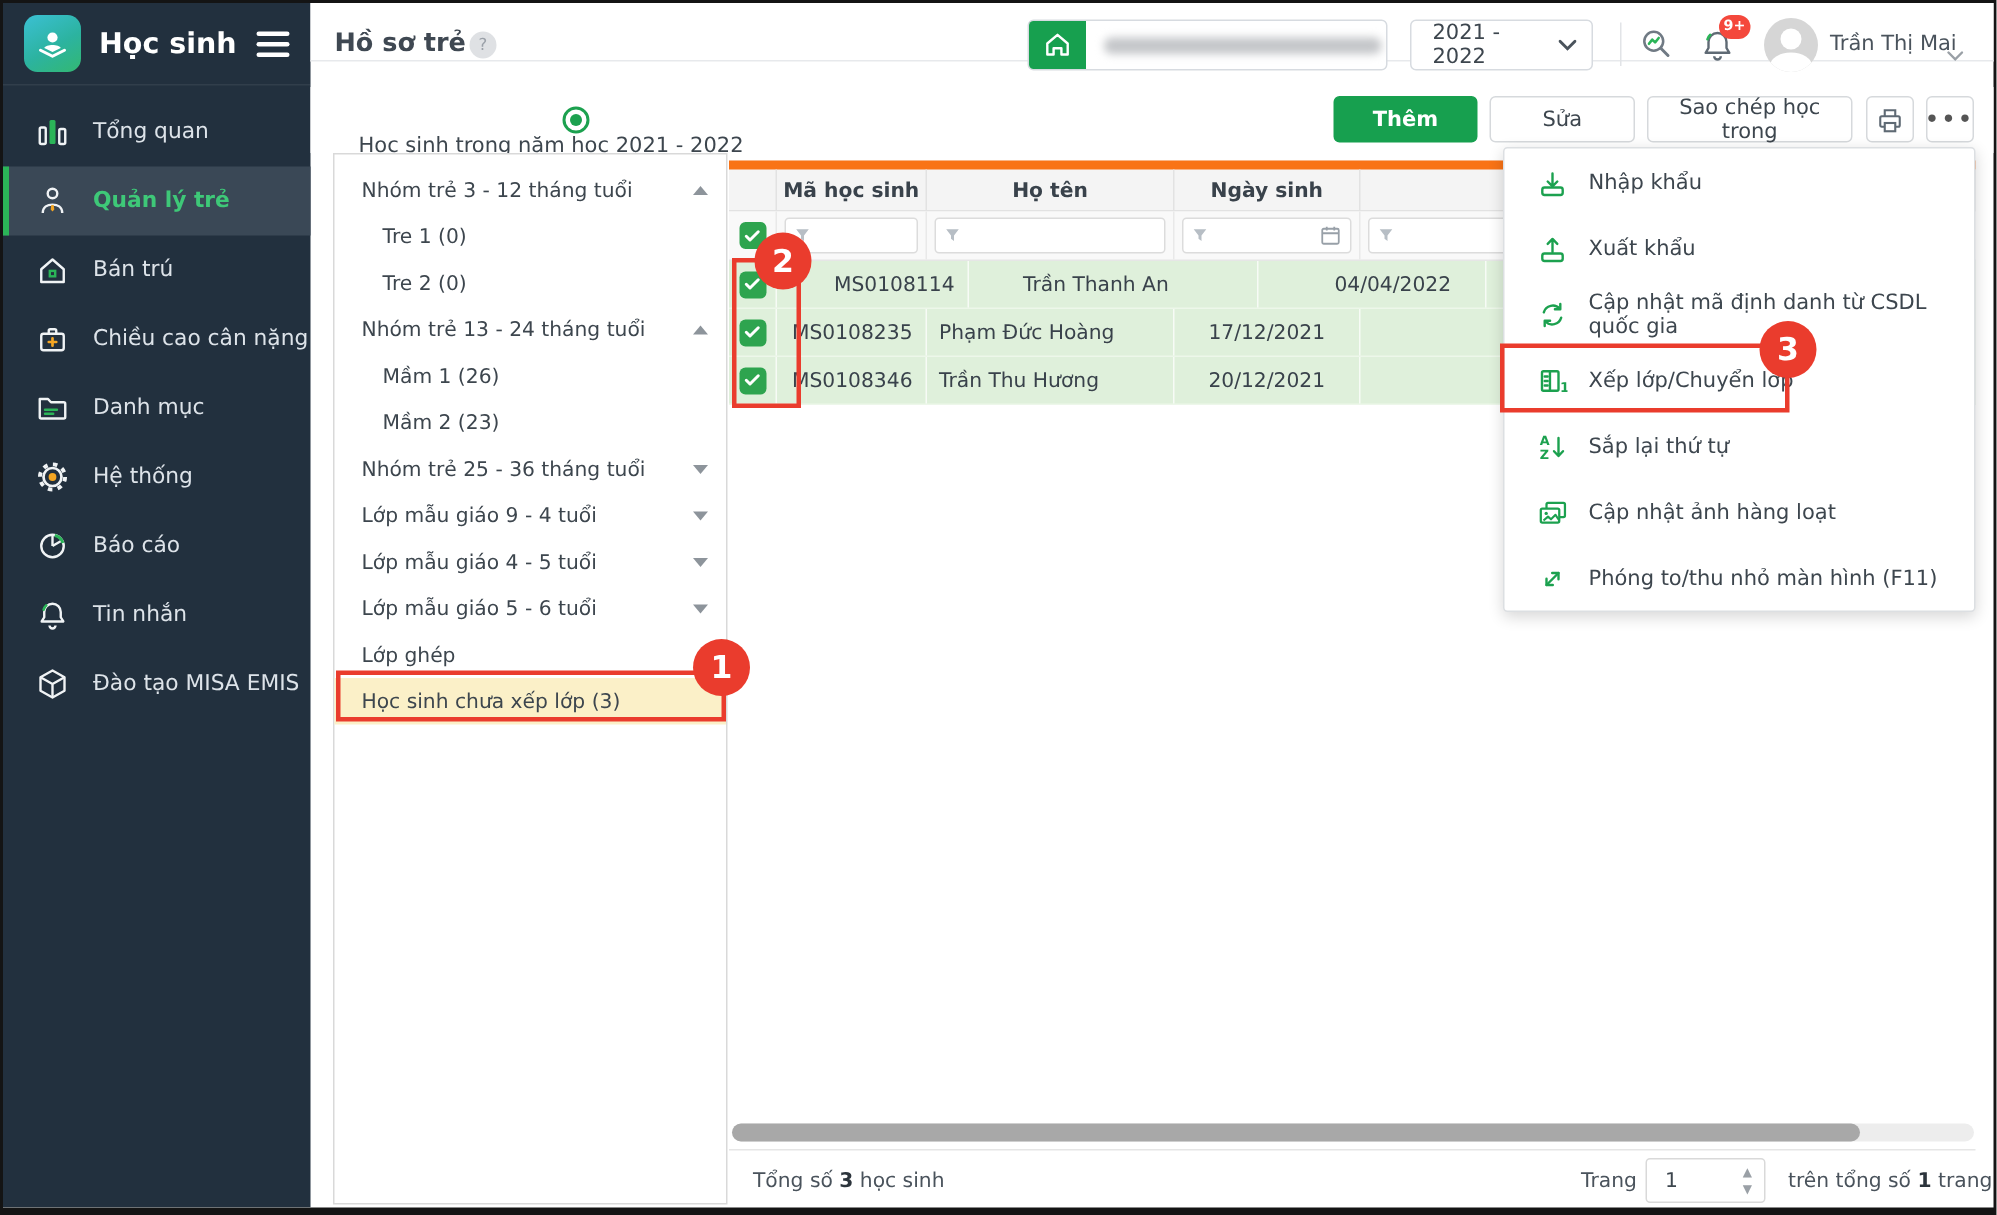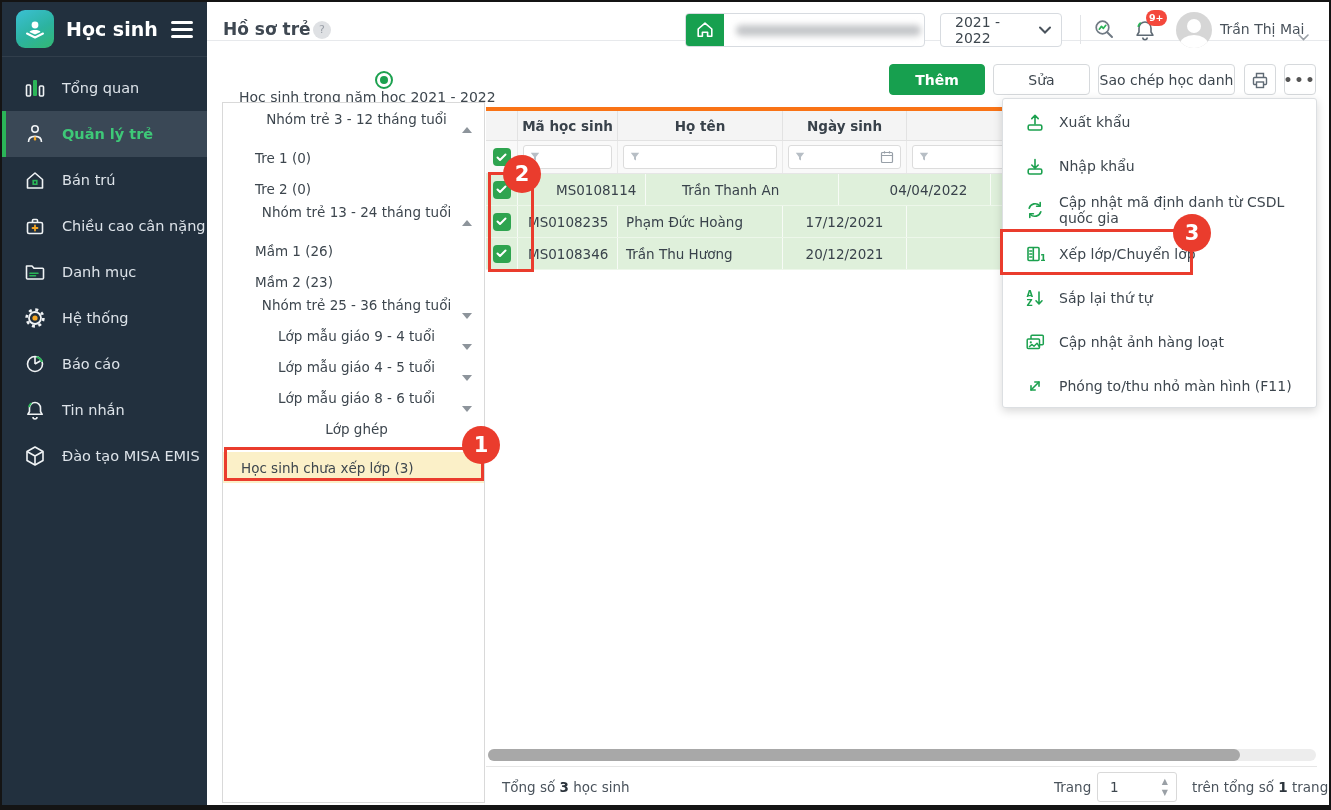--- a/index.html
+++ b/index.html
@@ -56,30 +56,30 @@
   .btn-primary { left:682px; width:96px; background:#17a04f; color:#fff; font-weight:bold; border:1px solid #17a04f;text-align:right; }
   .btn-plain { background:#fff; border:1px solid #d6d9dc; color:#3d464e; }
   .btn-edit { left:786px; width:97px; }
   .btn-copy { left:891px; width:137px; }
   .btn-print { left:1037px; width:32px; }
   .btn-more { left:1077px; width:32px; letter-spacing:2px; font-weight:bold; color:#555; }
 
   
   .tree { position:absolute; left:220px; top:100px; width:263px; height:701px; border:1px solid #d9d9d9; background:#fff; padding-top:8px; }
   .tree-item { height:31px; display:flex; align-items:center; font-size:13.5px; color:#3d464e; cursor:pointer; padding-right:12px; }
-  .tree-item.group { padding-left:18px;flex-direction:column; }
+  .tree-item.group { padding-left:18px; }
   .tree-item.child { padding-left:32px; }
   .tree-item.selected { background:#fbf0c8; padding-left:18px; }
   .tree-caret { margin-left:auto; width:0; height:0; border-left:5px solid transparent; border-right:5px solid transparent; }
   .caret-up { border-bottom:6px solid #8d949b; }
   .caret-down { border-top:6px solid #8d949b; }
 
   
   .thead { position:absolute; left:484px; top:105px; width:831px; height:34px; background:#f4f4f4;
-           border-top:4px solid #f97316; border-bottom:1px solid #e2e2e2; display:flex; font-size:13.5px; font-weight:bold; color:#39424b; }
+           border-top:6px solid #f97316; border-bottom:1px solid #e2e2e2; display:flex; font-size:13.5px; font-weight:bold; color:#39424b; }
   .thead .cell { display:flex; align-items:center; justify-content:center; border-right:1px solid #e2e2e2; }
   .frow { position:absolute; left:484px; top:139px; width:831px; height:33px; background:#f9f9f9; border-bottom:1px solid #e6e6e6; display:flex; }
   .frow .cell { display:flex; align-items:center; border-right:1px solid #e9e9e9; padding:0 5px; }
   .f-input { flex:1; height:24px; background:#fff; border:1px solid #dcdcdc; border-radius:3px; display:flex; align-items:center; padding:0 6px; cursor:text; }
   .trow { position:absolute; left:484px; width:831px; height:32px; background:#dff0db; border-bottom:1px solid #edf7ea; display:flex; font-size:13.5px; color:#39424b; }
   .trow .cell { display:flex; align-items:center; border-right:1px solid rgba(255,255,255,.75); }
   .c0 { width:32px; justify-content:center; }
   .c1 { width:100px; padding-left:10px; }
   .c2 { width:165px; padding-left:8px; }
   .c3 { width:124px; justify-content:center; }
@@ -284,21 +284,21 @@
 
   <div class="toolbar">
     <div class="radio-row">
       <span class="radio sel"></span>
       <span class="radio-lbl">Học sinh trong năm học 2021 - 2022</span>
       <span class="radio"></span>
       <span class="radio-lbl">Tất cả học sinh</span>
     </div>
     <button class="btn btn-primary">Thêm</button>
     <button class="btn btn-plain btn-edit">Sửa</button>
-    <button class="btn btn-plain btn-copy">Sao chép học danh</button>
+    <button class="btn btn-plain btn-copy">Sao chép học trong</button>
     <button class="btn btn-plain btn-print">
       <svg width="20" height="20" viewBox="0 0 20 20">
           <rect x="3.5" y="7.5" width="13" height="7" rx="1" fill="none" stroke="#5f6a74" stroke-width="1.4"></rect>
           <path d="M6.5 7.5v-4h7v4" fill="none" stroke="#5f6a74" stroke-width="1.4"></path>
           <rect x="6.5" y="12" width="7" height="5.5" fill="#fff" stroke="#5f6a74" stroke-width="1.4"></rect>
         </svg>
     </button>
     <button class="btn btn-plain btn-more">•••</button>
   </div>
 
@@ -329,21 +329,21 @@
       </div>
     <div class="tree-item group">
         <span>Lớp mẫu giáo 9 - 4 tuổi</span>
         <span class="tree-caret caret-down"></span>
       </div>
     <div class="tree-item group">
         <span>Lớp mẫu giáo 4 - 5 tuổi</span>
         <span class="tree-caret caret-down"></span>
       </div>
     <div class="tree-item group">
-        <span>Lớp mẫu giáo 8 - 6 tuổi</span>
+        <span>Lớp mẫu giáo 5 - 6 tuổi</span>
         <span class="tree-caret caret-down"></span>
       </div>
     <div class="tree-item group">
         <span>Lớp ghép</span>
       </div>
     <div class="tree-item selected">
         <span>Học sinh chưa xếp lớp (3)</span>
       </div>
   </div>
 
@@ -435,30 +435,30 @@
     <div class="cell c1">MS0108346</div>
     <div class="cell c2">Trần Thu Hương</div>
     <div class="cell c3">20/12/2021</div>
     <div class="cell c4" style="border-right:none;"></div>
   </div>
 
   <div class="menu">
     <div class="menu-item">
       <span class="mi"><svg width="20" height="20" viewBox="0 0 20 20">
             <rect x="3.2" y="13" width="13.6" height="5" rx="1.5" fill="none" stroke="#1ca14f" stroke-width="1.6"></rect>
+            <path d="M10 3.6V12M6.8 9 10 12.3 13.2 9" fill="none" stroke="#1ca14f" stroke-width="1.6" stroke-linecap="round" stroke-linejoin="round"></path>
+          </svg></span>
+      <span>Nhập khẩu</span>
+    </div>
+    <div class="menu-item">
+      <span class="mi"><svg width="20" height="20" viewBox="0 0 20 20">
+            <rect x="3.2" y="13" width="13.6" height="5" rx="1.5" fill="none" stroke="#1ca14f" stroke-width="1.6"></rect>
             <path d="M10 12V3.6M6.8 6.6 10 3.3l3.2 3.3" fill="none" stroke="#1ca14f" stroke-width="1.6" stroke-linecap="round" stroke-linejoin="round"></path>
           </svg></span>
       <span>Xuất khẩu</span>
-    </div>
-    <div class="menu-item">
-      <span class="mi"><svg width="20" height="20" viewBox="0 0 20 20">
-            <rect x="3.2" y="13" width="13.6" height="5" rx="1.5" fill="none" stroke="#1ca14f" stroke-width="1.6"></rect>
-            <path d="M10 3.6V12M6.8 9 10 12.3 13.2 9" fill="none" stroke="#1ca14f" stroke-width="1.6" stroke-linecap="round" stroke-linejoin="round"></path>
-          </svg></span>
-      <span>Nhập khẩu</span>
     </div>
     <div class="menu-item">
       <span class="mi"><svg width="20" height="20" viewBox="0 0 20 20">
             <path d="M4.2 8.2a6.2 6.2 0 0 1 10.6-2.4" fill="none" stroke="#1ca14f" stroke-width="1.6" stroke-linecap="round"></path>
             <path d="M15.2 2.6v3.6h-3.6" fill="none" stroke="#1ca14f" stroke-width="1.6" stroke-linecap="round" stroke-linejoin="round"></path>
             <path d="M15.8 11.8a6.2 6.2 0 0 1-10.6 2.4" fill="none" stroke="#1ca14f" stroke-width="1.6" stroke-linecap="round"></path>
             <path d="M4.8 17.4v-3.6h3.6" fill="none" stroke="#1ca14f" stroke-width="1.6" stroke-linecap="round" stroke-linejoin="round"></path>
           </svg></span>
       <span>Cập nhật mã định danh từ CSDL quốc gia</span>
     </div>

